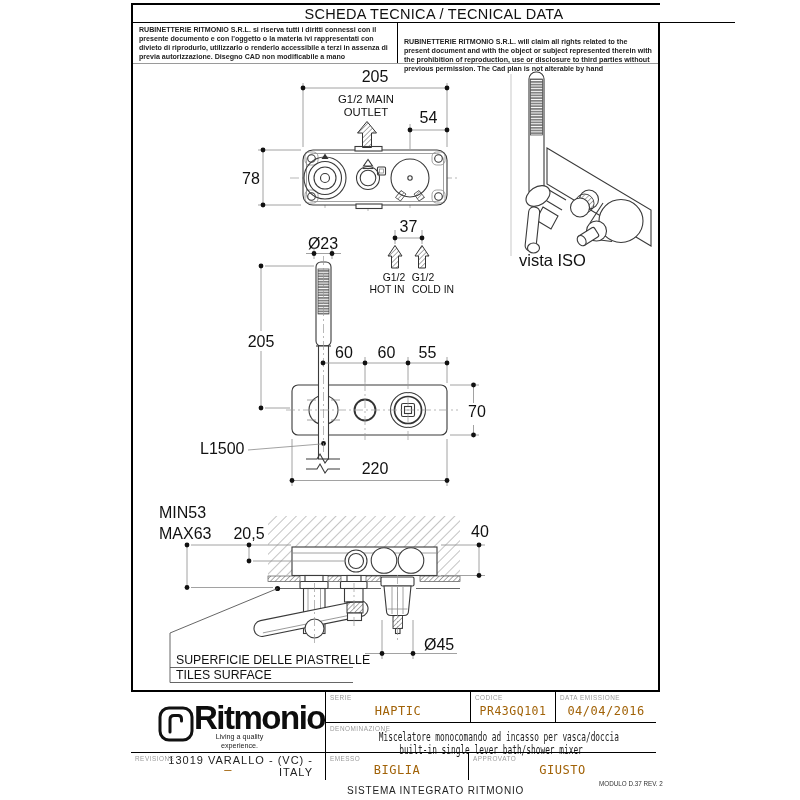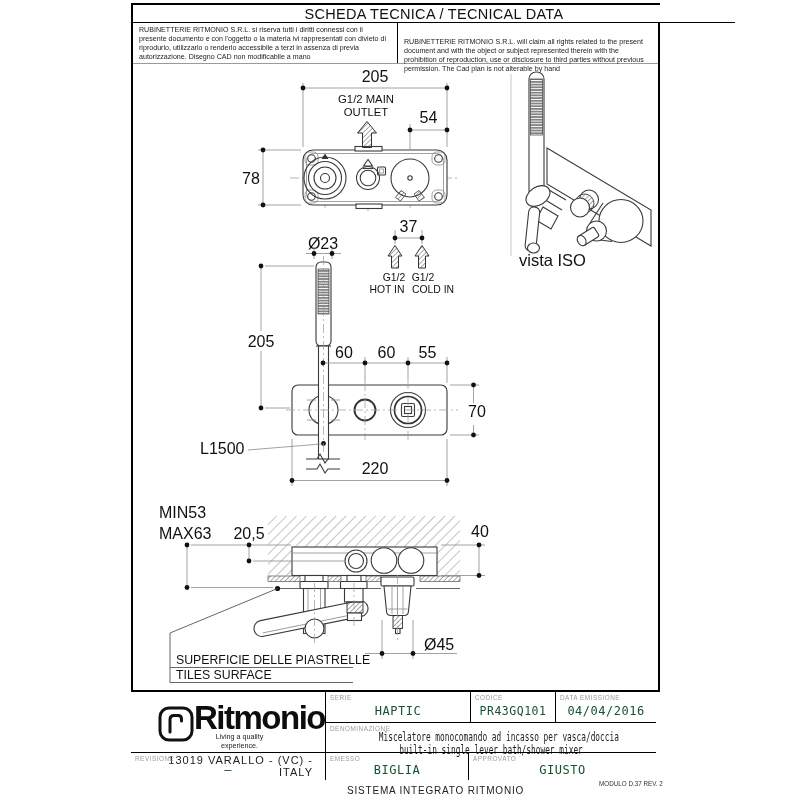--- a/index.html
+++ b/index.html
@@ -5,38 +5,38 @@
   html,body{margin:0;padding:0;background:#fff;}
   .page{position:relative;width:800px;height:800px;background:#fff;overflow:hidden;
         font-family:"Liberation Sans",sans-serif;color:#111;}
   .frame{position:absolute;left:131px;top:3px;width:529px;height:777px;
          border:2px solid #000;box-sizing:border-box;}
   .hdr{position:absolute;left:133px;top:5px;width:602px;height:18px;line-height:18px;
        text-align:center;font-size:14.5px;letter-spacing:.3px;border-bottom:1.5px solid #000;
        box-sizing:border-box;background:#fff;}
   .disc{position:absolute;left:133px;top:23px;width:525px;height:41px;display:flex;
         border-bottom:1px solid #9a9a9a;box-sizing:border-box;}
-  .disc-cell{font-size:7.1px;line-height:9.3px;color:#222;padding:2.5px 6px;box-sizing:border-box;}
+  .disc-cell{font-size:7.1px;line-height:9.3px;color:#222;padding:2.5px 6px;box-sizing:border-box;font-weight:bold;}
   .disc-it{width:265px;border-right:1.5px solid #000;}
   .disc-en{flex:1;margin-top:12px;}
   svg.art{position:absolute;left:0;top:0;width:800px;height:800px;pointer-events:none;}
   svg.art text{font-family:"Liberation Sans",sans-serif;fill:#111;}
   .dim{font-size:16px;text-anchor:middle;}
   .dimL{font-size:16px;text-anchor:start;}
   .lbl{font-size:11.3px;text-anchor:middle;}
   .lbs{font-size:10.4px;text-anchor:middle;}
   .cap{font-size:16.5px;text-anchor:start;}
   .srf{font-size:12.3px;text-anchor:start;fill:#222;}
   
   .tblock{position:absolute;left:131px;top:690px;width:529px;height:90px;
           border-top:2px solid #000;box-sizing:border-box;background:#fff;}
   .cell{position:absolute;box-sizing:border-box;}
   .cl-lab{position:absolute;top:1.5px;left:4px;font-size:6.4px;color:#9a9a9a;letter-spacing:.5px;}
   .cl-val{position:absolute;left:0;right:0;top:12px;text-align:center;
-          font-family:"DejaVu Sans Mono",monospace;font-size:12px;color:#14532d;letter-spacing:.5px;}
+          font-family:"DejaVu Sans Mono",monospace;font-size:12px;color:#a16207;letter-spacing:.5px;}
   .denl{position:absolute;left:0;right:0;text-align:center;font-family:"DejaVu Sans Mono",monospace;
         font-size:11.5px;color:#222;transform:scaleX(.68);white-space:nowrap;}
   .logo-mark{position:absolute;left:27px;top:14px;width:36px;height:36px;}
   .logo-word{position:absolute;left:63px;top:7px;font-size:33px;font-weight:bold;
              letter-spacing:-1.5px;color:#0d0d0d;}
   .logo-tag{position:absolute;left:69px;top:40px;width:79px;text-align:center;font-size:7.2px;color:#222;}
   .logo-addr{position:absolute;left:16px;top:62px;width:166px;text-align:right;
              font-size:11px;letter-spacing:1px;color:#222;}
   .foot-l{position:absolute;left:347px;top:785px;font-size:10px;letter-spacing:.8px;color:#222;}
   .foot-r{position:absolute;left:599px;top:780px;font-size:6.3px;color:#333;}

